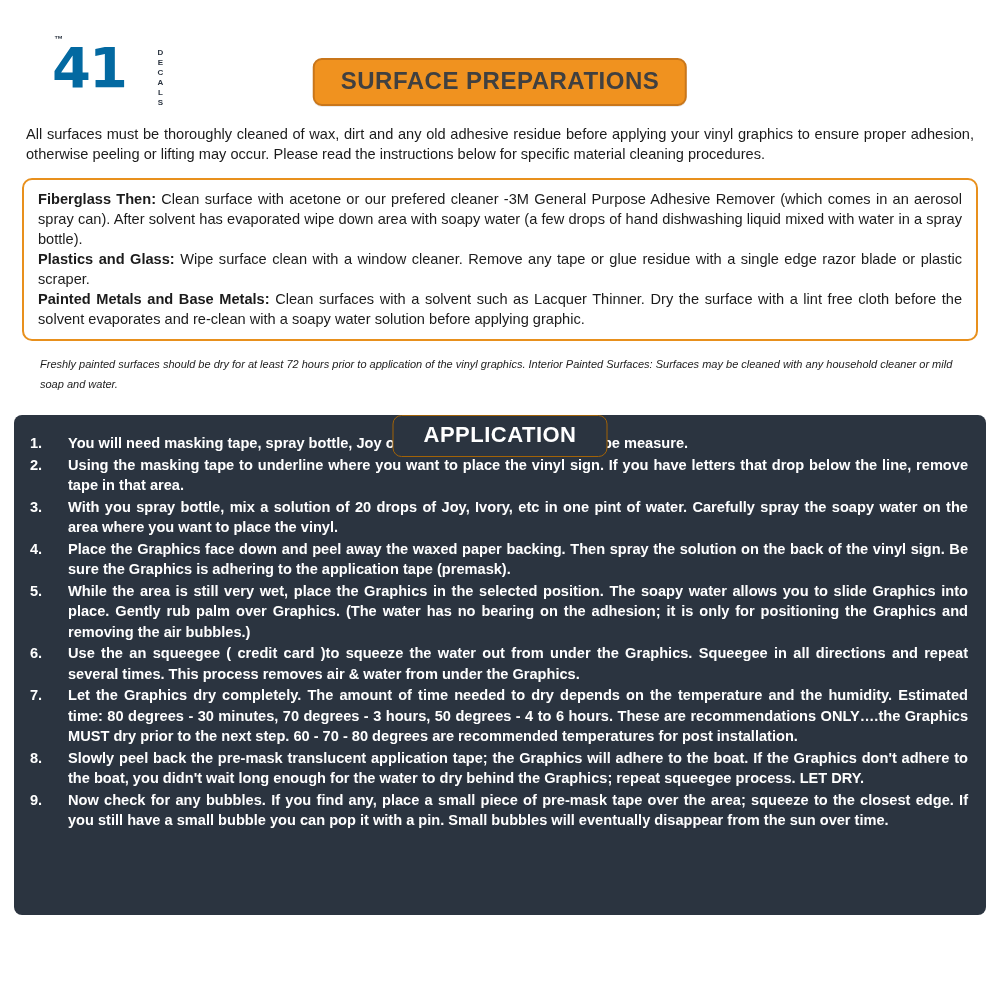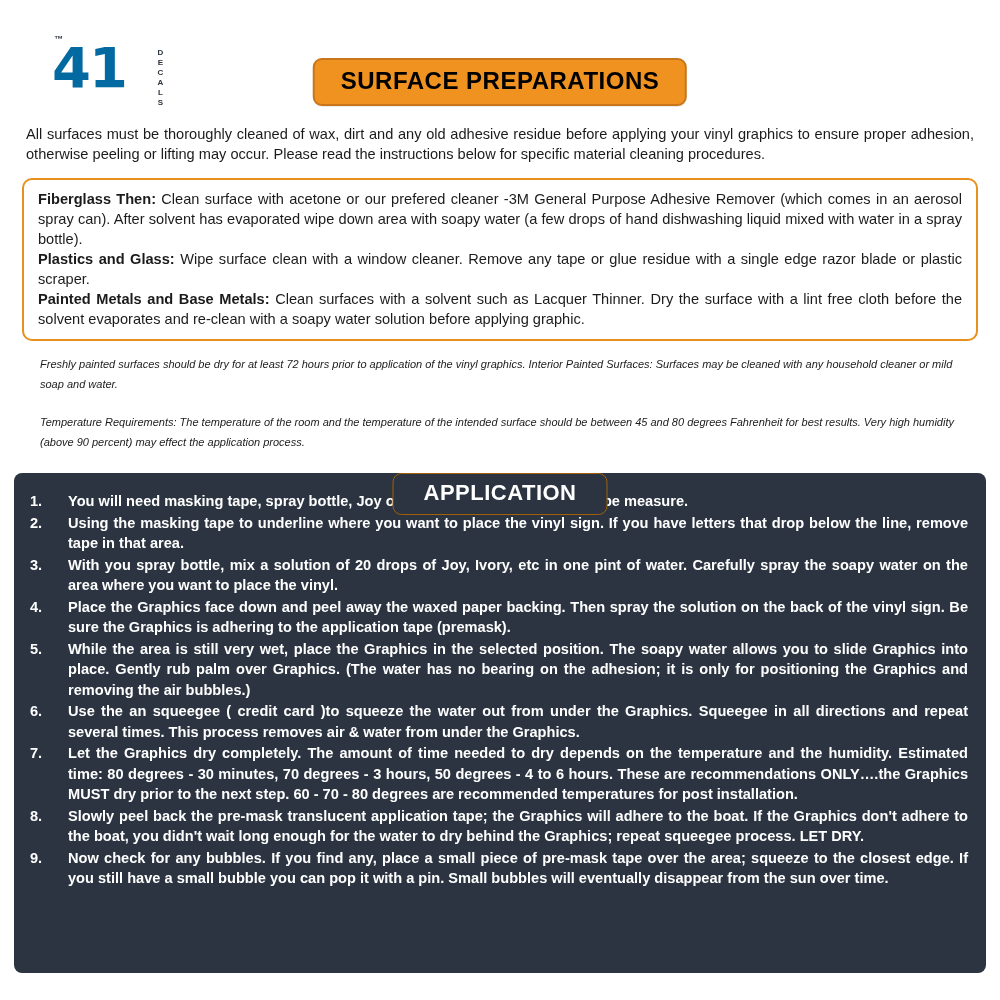--- a/index.html
+++ b/index.html
@@ -64,21 +64,21 @@
 
   .title-banner {
     position: absolute;
     left: 50%;
     transform: translateX(-50%);
     top: 44px;
     background: #f0921f;
     border: 2px solid #c9761a;
     border-radius: 9px;
     padding: 7px 26px 9px 26px;
-    color: #000000;
+    color: #404040;
     font-size: 24px;
     font-weight: bold;
     letter-spacing: 0.5px;
     white-space: nowrap;
     box-shadow: 0 1px 0 rgba(0,0,0,0.08);
   }
 
   
   .intro {
     margin: 2px 12px 0 12px;
@@ -178,21 +178,20 @@
 
     <div class="intro">All surfaces must be thoroughly cleaned of wax, dirt and any old adhesive residue before applying your vinyl graphics to ensure proper adhesion, otherwise peeling or lifting may occur. Please read the instructions below for specific material cleaning procedures.</div>
 
     <div class="materials">
       <p><b>Fiberglass Then:</b><span> Clean surface with acetone or our prefered cleaner -3M General Purpose Adhesive Remover (which comes in an aerosol spray can). After solvent has evaporated wipe down area with soapy water (a few drops of hand dishwashing liquid mixed with water in a spray bottle).</span></p>
       <p><b>Plastics and Glass:</b><span> Wipe surface clean with a window cleaner. Remove any tape or glue residue with a single edge razor blade or plastic scraper.</span></p>
       <p><b>Painted Metals and Base Metals:</b><span> Clean surfaces with a solvent such as Lacquer Thinner. Dry the surface with a lint free cloth before the solvent evaporates and re-clean with a soapy water solution before applying graphic.</span></p>
     </div>
 
     <div class="note">Freshly painted surfaces should be dry for at least 72 hours prior to application of the vinyl graphics. Interior Painted Surfaces: Surfaces may be cleaned with any household cleaner or mild soap and water.</div>
-    <div class="note second">Temperature Requirements: The temperature of the room and the temperature of the intended surface should be between 45 and 80 degrees Fahrenheit for best results. Very high humidity (above 90 percent) may effect the application process.</div>
 
     <div class="app-wrap">
       <div class="app-banner">APPLICATION</div>
       <div class="app-panel">
         <div class="steps">
           <div class="step">
             <span class="num">1.</span>
             <span class="txt">You will need masking tape, spray bottle, Joy or dish washing liquid, and a tape measure.</span>
           </div>
           <div class="step">

